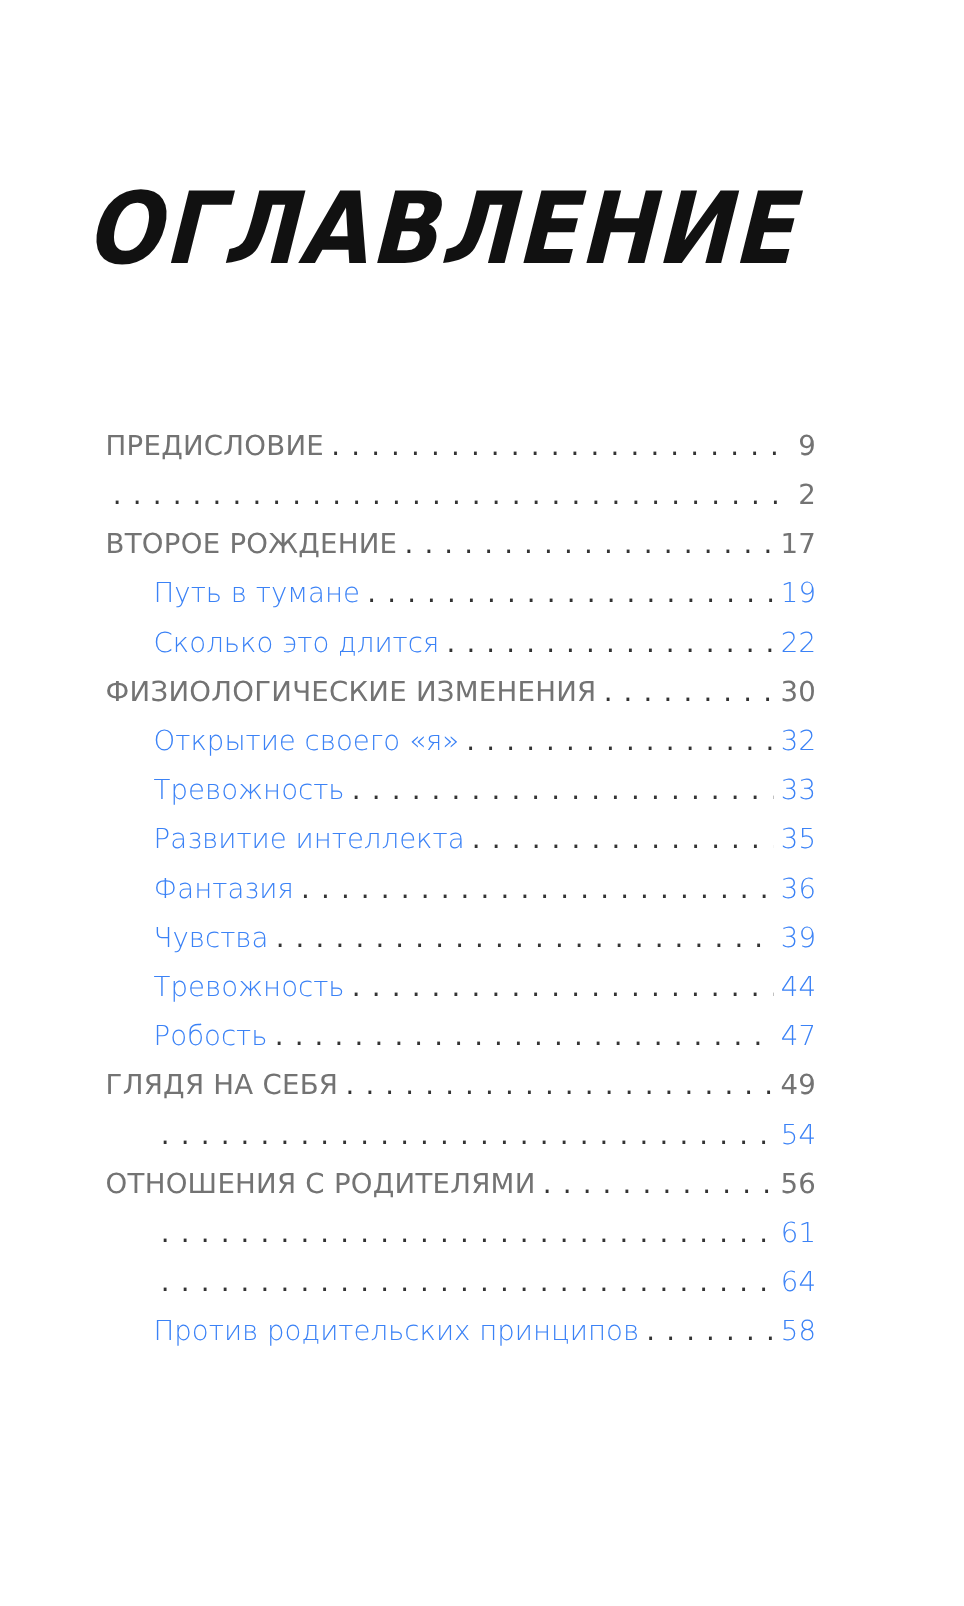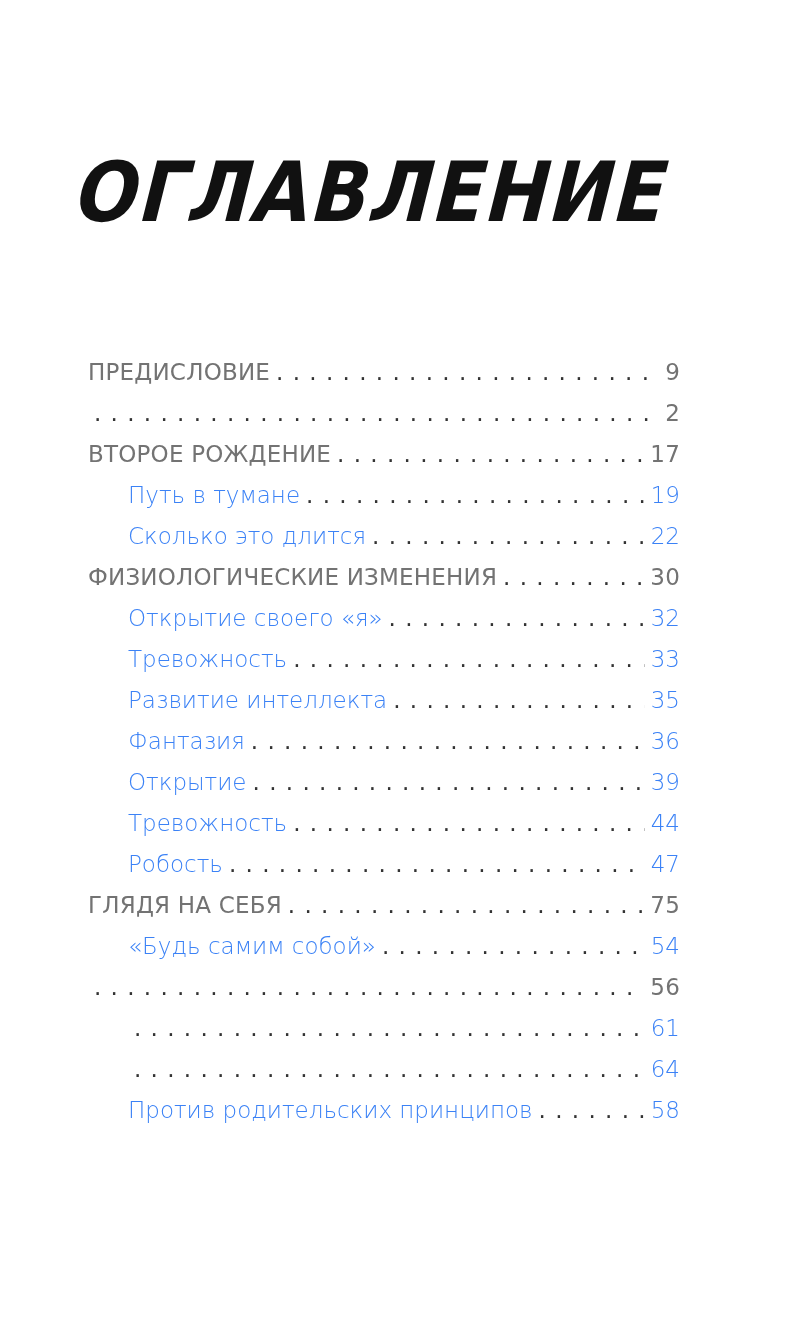--- a/index.html
+++ b/index.html
@@ -126,45 +126,45 @@
     <span class="toc-label">Развитие интеллекта</span>
     <span class="toc-leader"></span>
     <span class="toc-page">35</span>
   </li>
   <li class="toc-entry sub">
     <span class="toc-label">Фантазия</span>
     <span class="toc-leader"></span>
     <span class="toc-page">36</span>
   </li>
   <li class="toc-entry sub">
-    <span class="toc-label">Открытие</span>
+    <span class="toc-label">Чувства</span>
     <span class="toc-leader"></span>
     <span class="toc-page">39</span>
   </li>
   <li class="toc-entry sub">
     <span class="toc-label">Тревожность</span>
     <span class="toc-leader"></span>
     <span class="toc-page">44</span>
   </li>
   <li class="toc-entry sub">
     <span class="toc-label">Робость</span>
     <span class="toc-leader"></span>
     <span class="toc-page">47</span>
   </li>
   <li class="toc-entry main">
     <span class="toc-label">ГЛЯДЯ НА СЕБЯ</span>
     <span class="toc-leader"></span>
-    <span class="toc-page">75</span>
+    <span class="toc-page">49</span>
   </li>
   <li class="toc-entry sub">
-    <span class="toc-label">«Будь самим собой»</span>
     <span class="toc-leader"></span>
     <span class="toc-page">54</span>
   </li>
   <li class="toc-entry main">
+    <span class="toc-label">ОТНОШЕНИЯ С РОДИТЕЛЯМИ</span>
     <span class="toc-leader"></span>
     <span class="toc-page">56</span>
   </li>
   <li class="toc-entry sub">
     <span class="toc-leader"></span>
     <span class="toc-page">61</span>
   </li>
   <li class="toc-entry sub">
     <span class="toc-leader"></span>
     <span class="toc-page">64</span>

